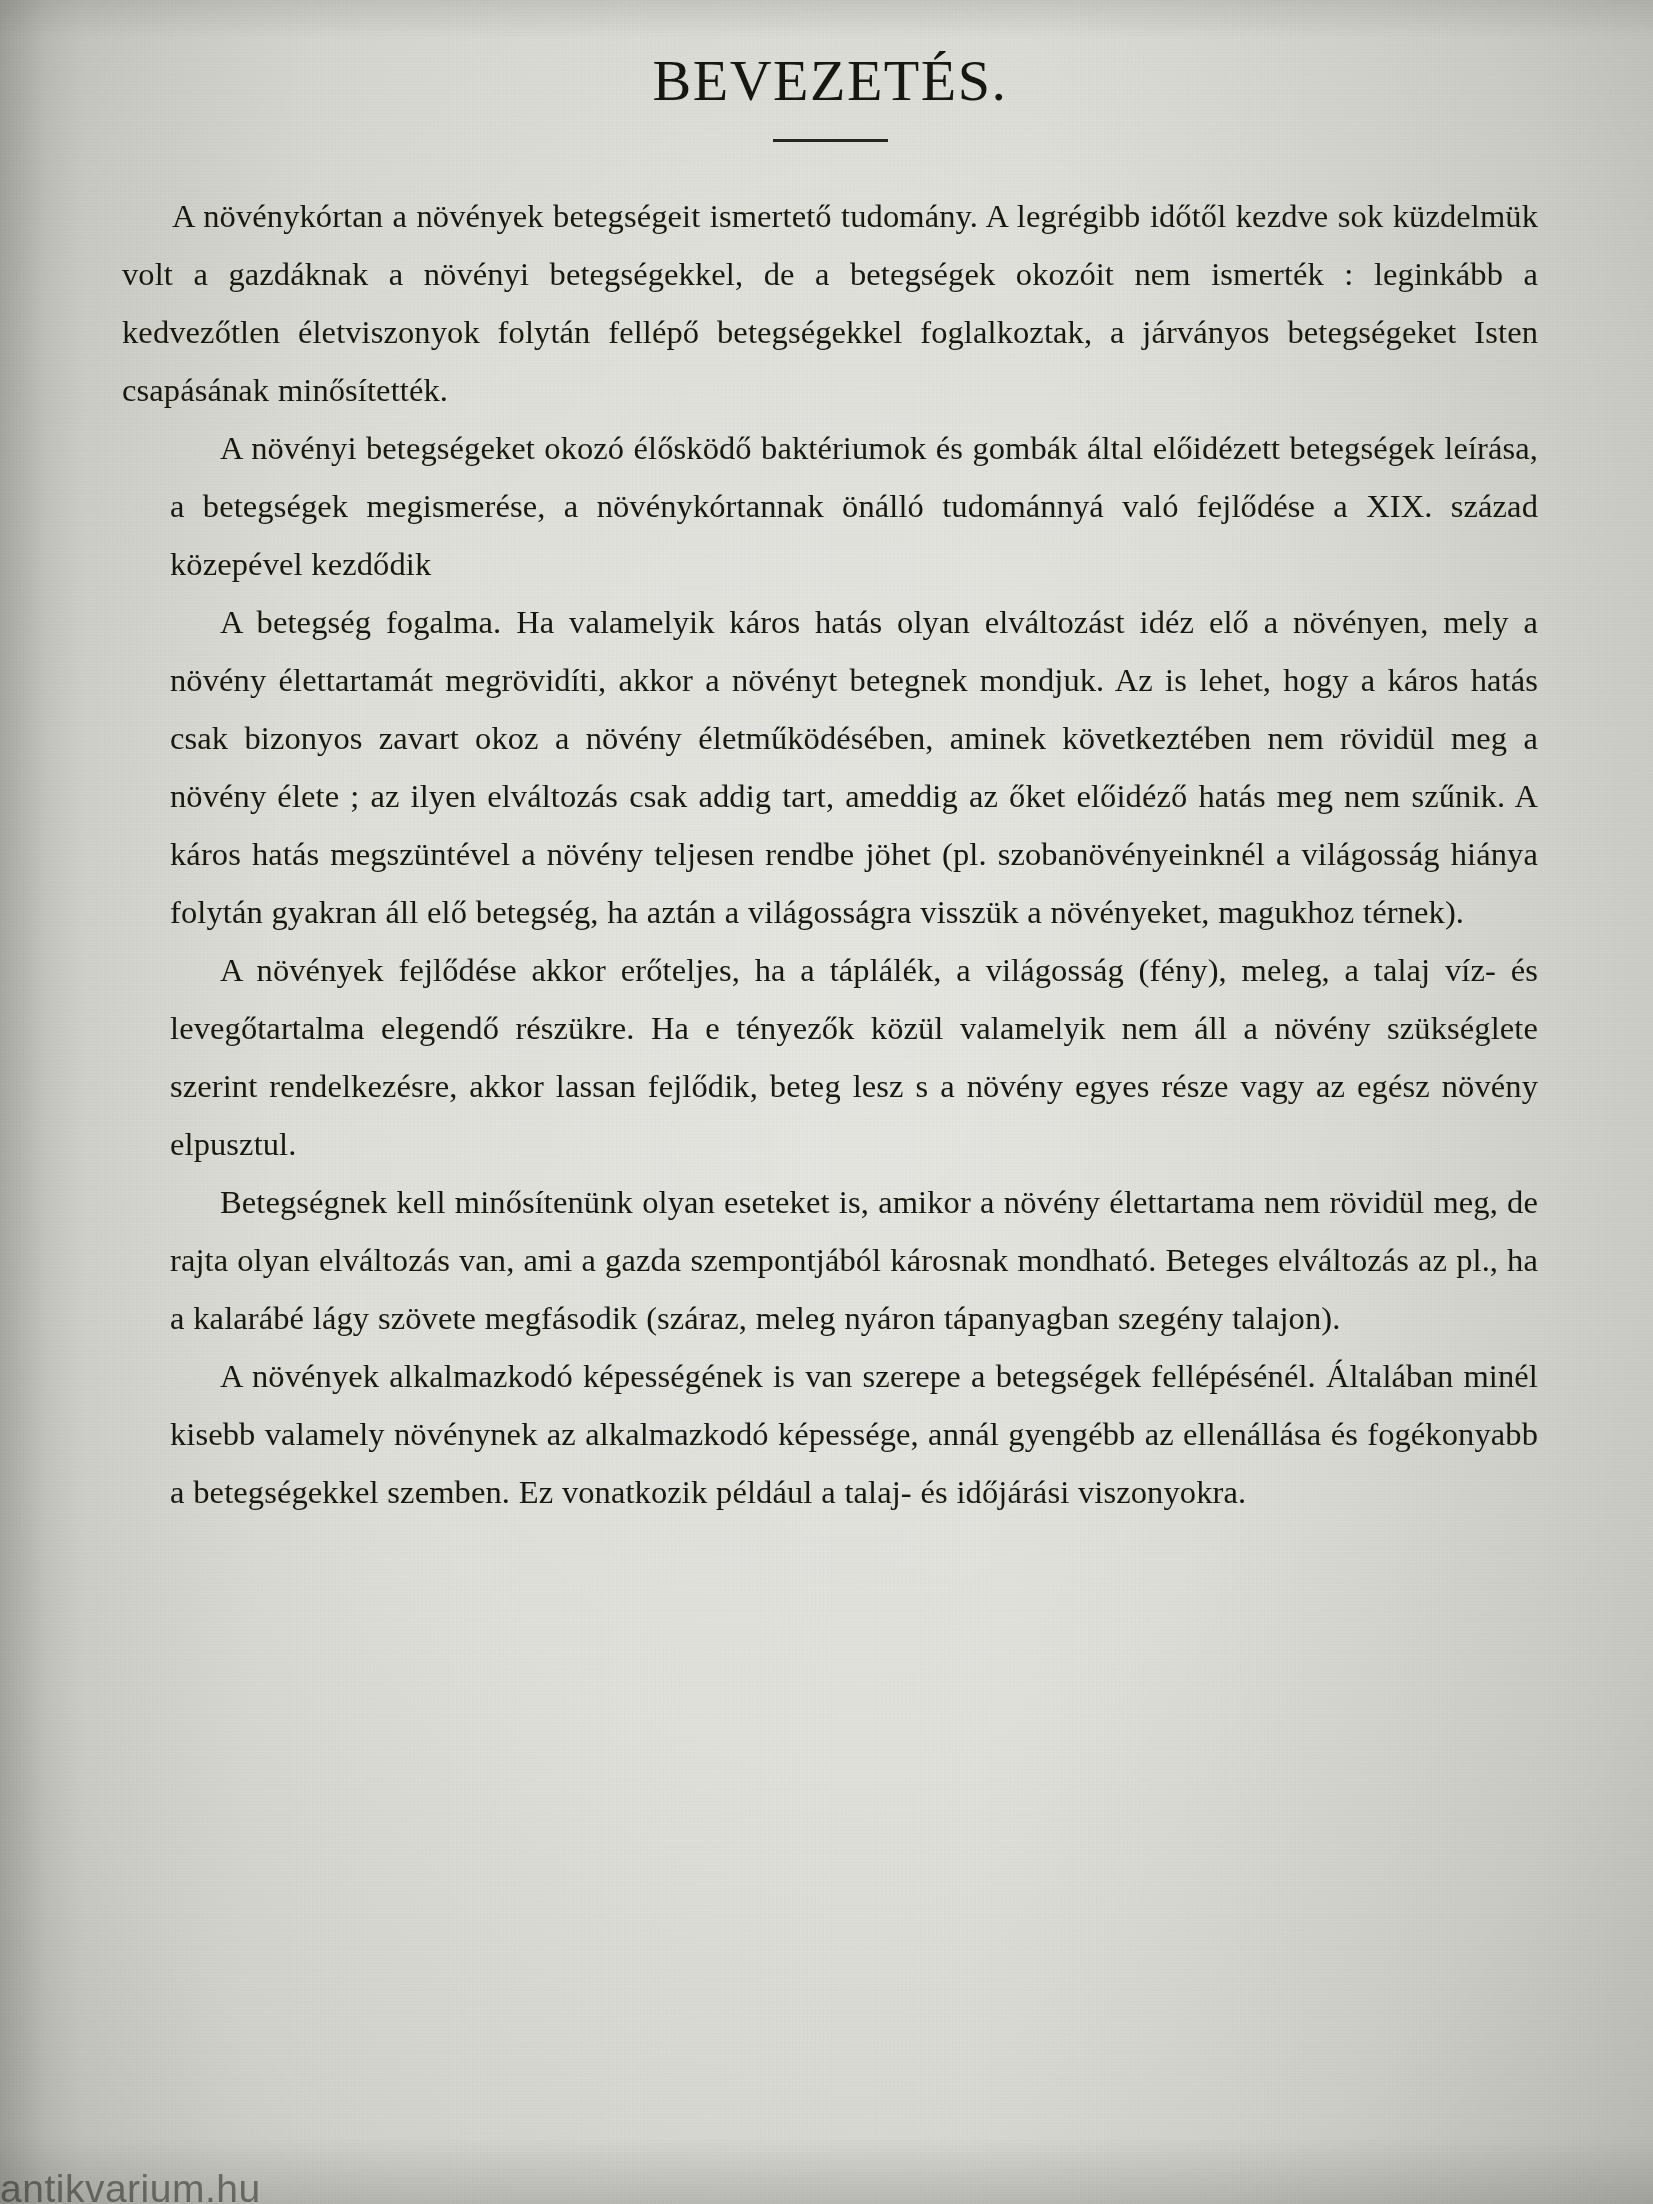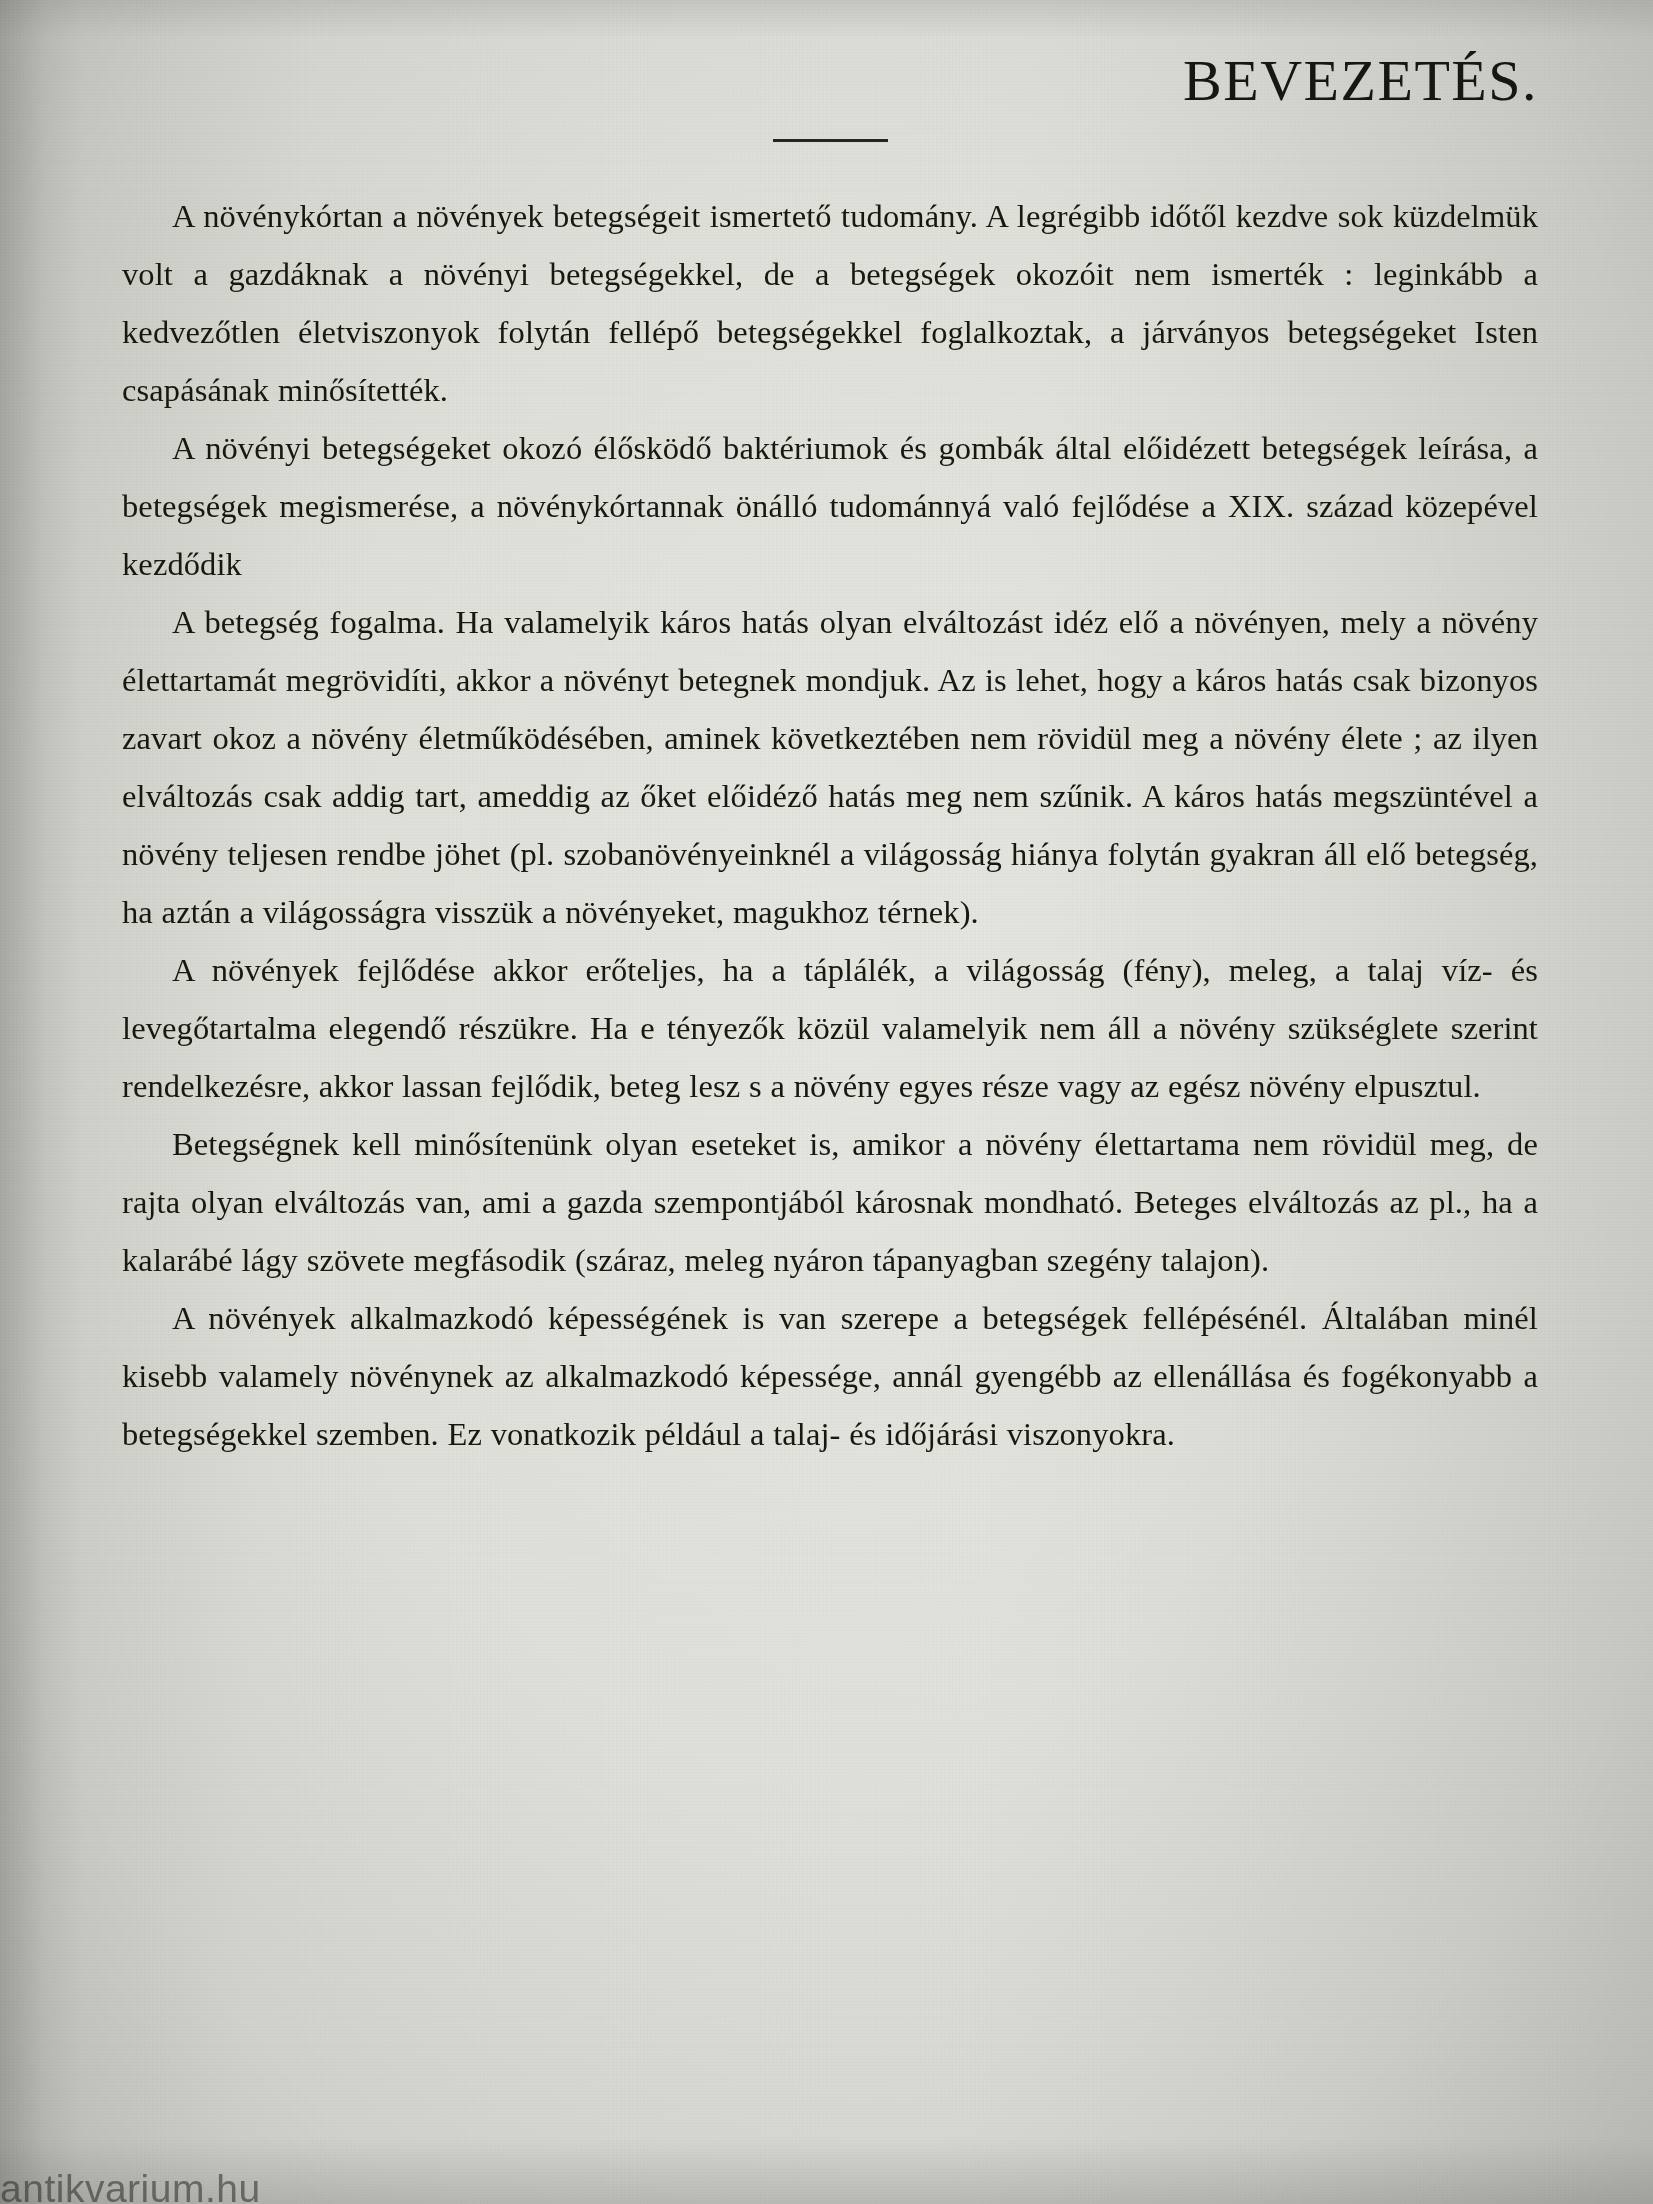--- a/index.html
+++ b/index.html
@@ -56,21 +56,21 @@
     pointer-events: none;
   }
 
   .content {
     position: relative;
     padding: 0 116px 0 122px;
     z-index: 2;
   }
 
   .doc-title {
-    text-align: right;
+    text-align: center;
     font-size: 58px;
     letter-spacing: 1.5px;
     font-weight: 400;
     margin: 0;
     padding-top: 47px;
     font-family: "Liberation Serif", serif;
     color: #171712;
   }
 
   .title-rule {
@@ -91,20 +91,21 @@
     font-size: 32.5px;
     line-height: 58px;
     text-indent: 50px;
     color: #18180f;
     letter-spacing: 0.1px;
     word-spacing: 0.5px;
   }
 
   p.para + p.para {
     margin-top: 0px;
+    margin-left: 48px;
   }
 
   .it {
   }
 
   .watermark {
     position: absolute;
     left: 0px;
     bottom: -5.8px;
     font-size: 39px;

